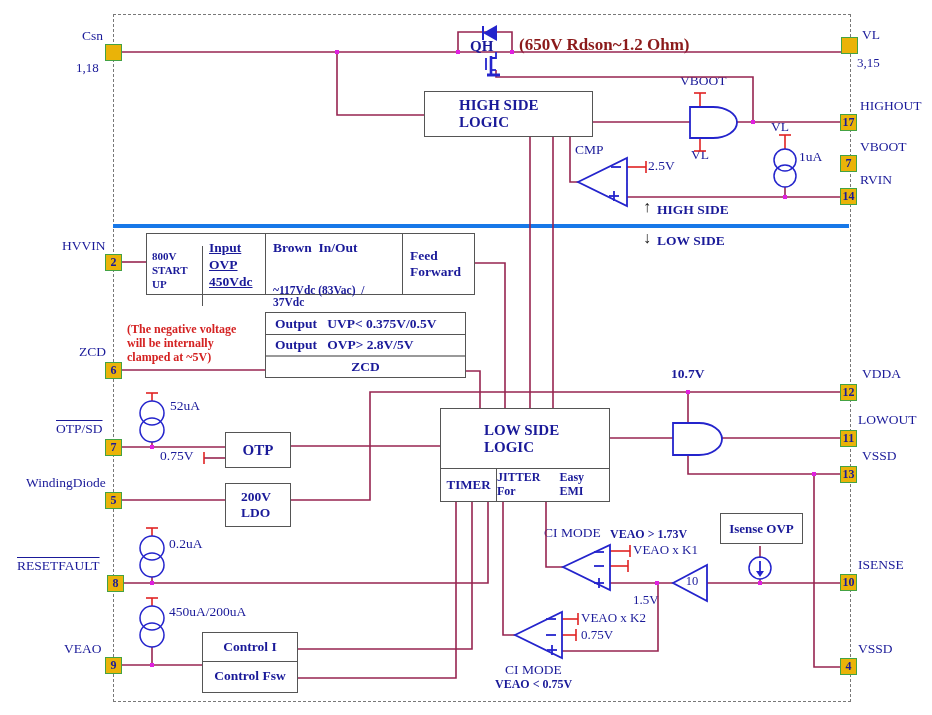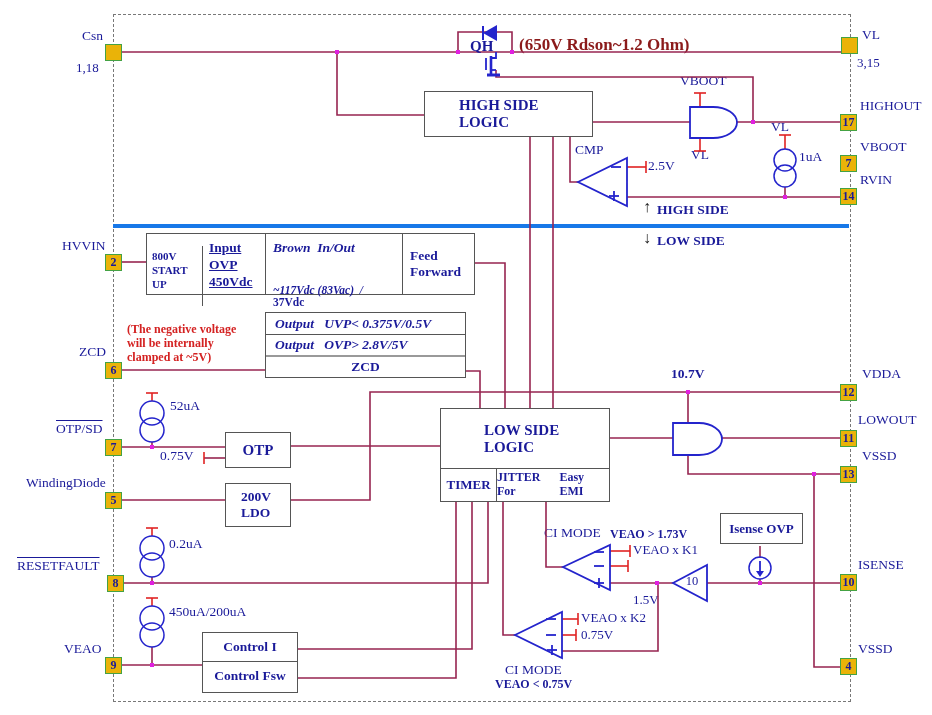--- a/index.html
+++ b/index.html
@@ -2,21 +2,21 @@
 <html><head>
 <meta charset="utf-8">
 <style>
   html,body{margin:0;padding:0;background:#fff;}
   #canvas{position:relative;width:932px;height:715px;background:#fff;overflow:hidden;
           font-family:"Liberation Serif", serif;color:#1a1a99;}
   .lbl{position:absolute;color:#1a1a99;font-size:13.5px;white-space:nowrap;line-height:1.05;}
   .bold{font-weight:bold;}
   .red{color:#d42222;}
   .darkred{color:#8b1a1a;}
-  .pre{white-space:pre;font-style:italic;}
+  .pre{white-space:pre;}
   .pinbox{position:absolute;width:15px;height:15px;border:1.6px solid #44a244;background:#eab308;
           color:#1a1a99;font-size:12px;font-weight:bold;display:flex;align-items:center;
           justify-content:center;z-index:5;font-family:"Liberation Serif",serif;}
   .blk{position:absolute;border:1.6px solid #555;background:#fff;color:#1a1a99;font-weight:bold;
        z-index:4;box-sizing:border-box;}
   .chipborder{position:absolute;left:113px;top:14px;width:736px;height:686px;
               border:1px dashed #787878;z-index:0;}
   svg{position:absolute;left:0;top:0;z-index:2;}
   .cell{box-sizing:border-box;height:100%;}
   .tline{display:block;}

